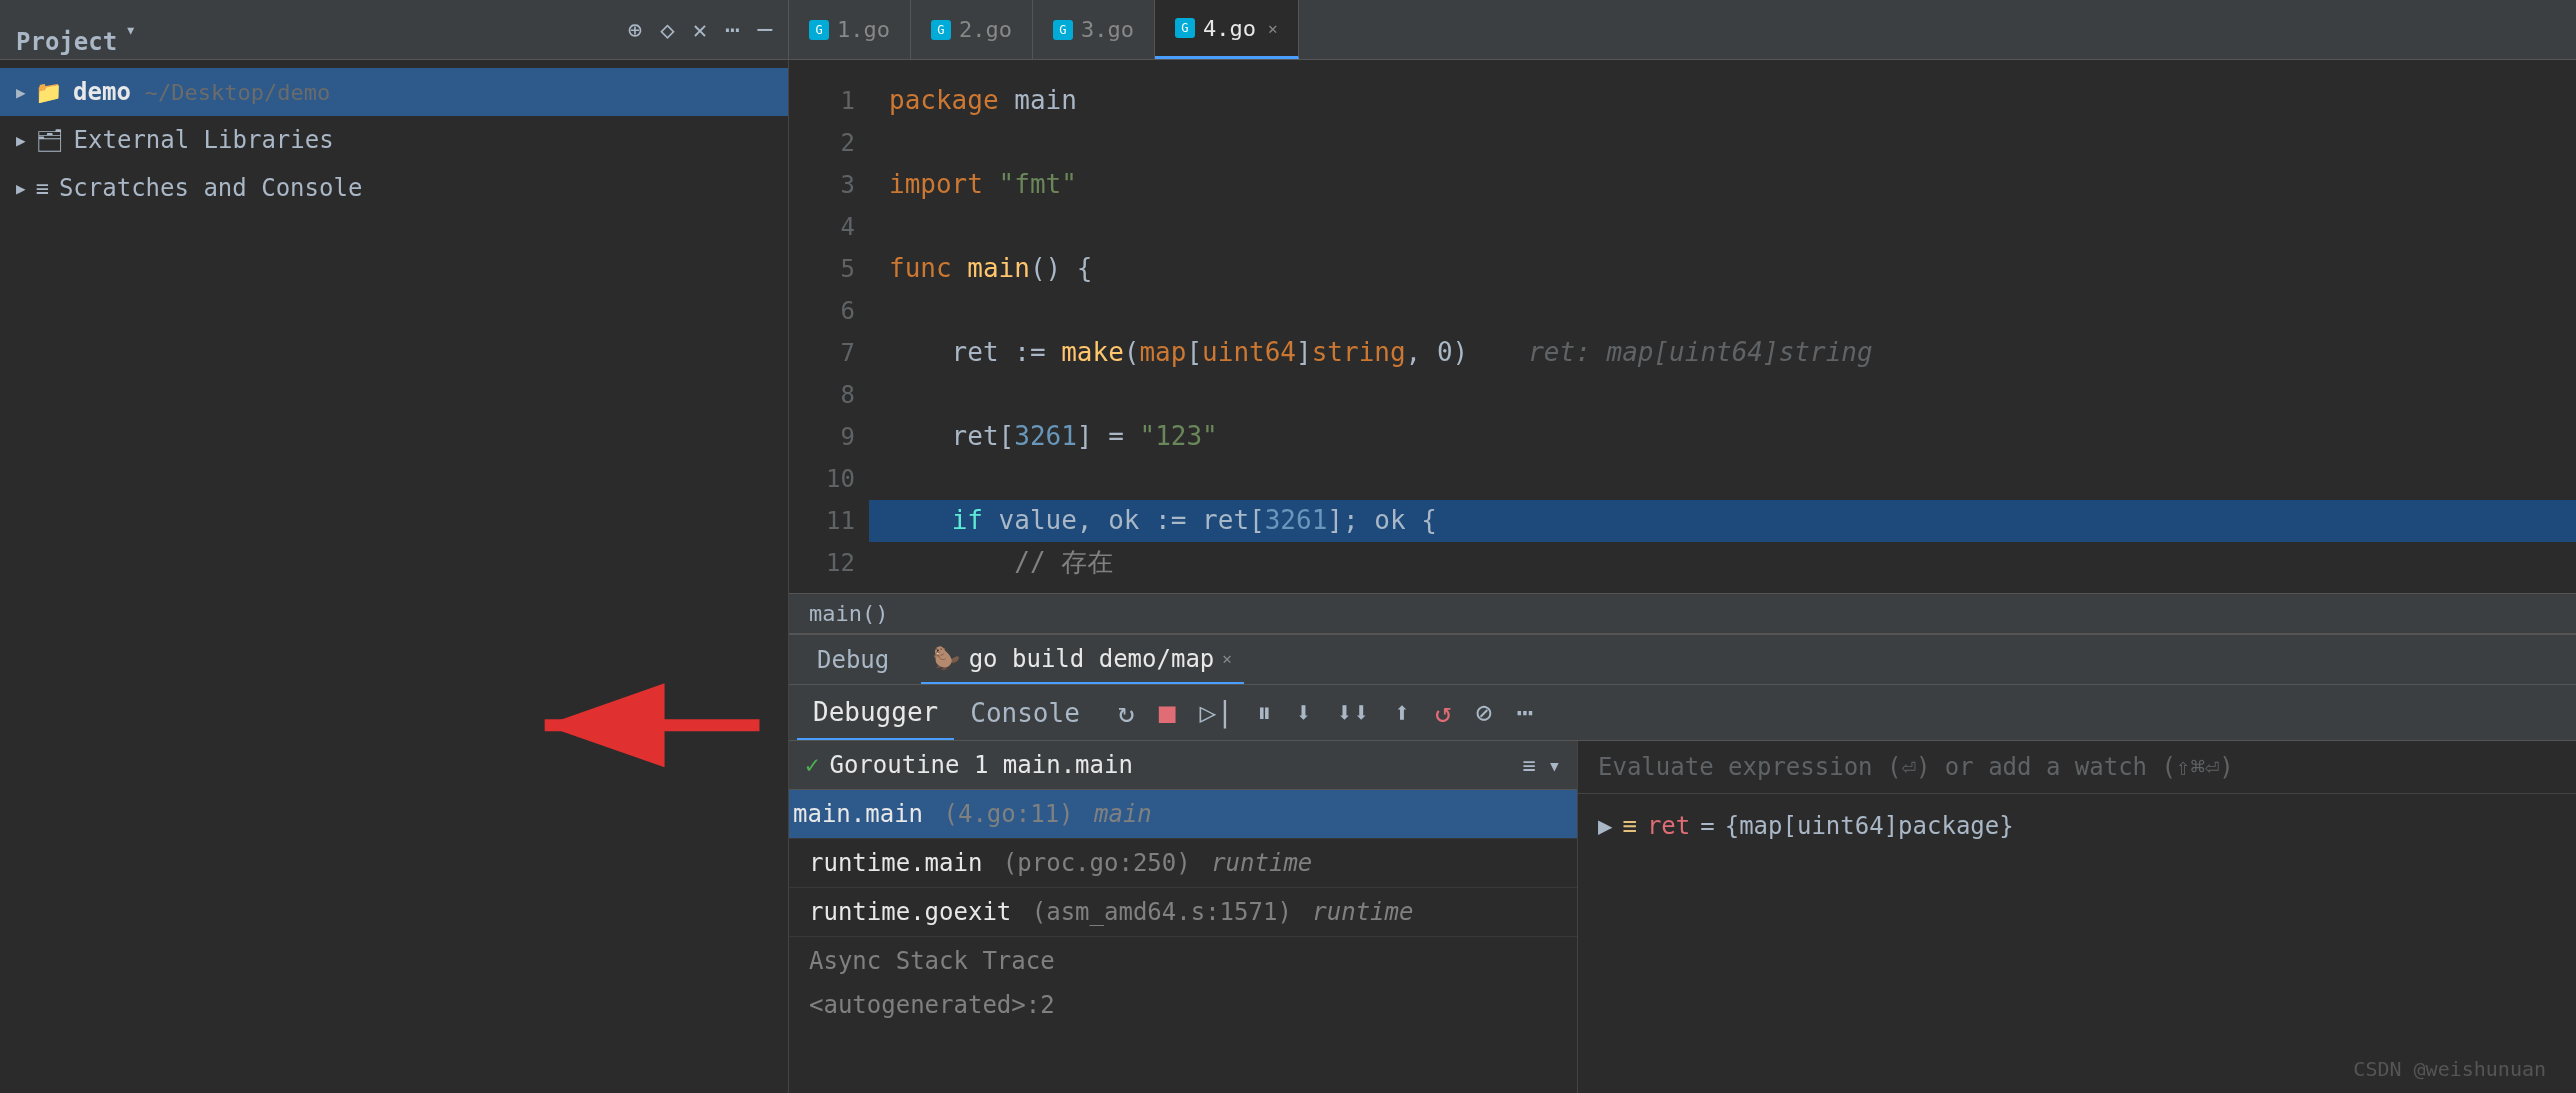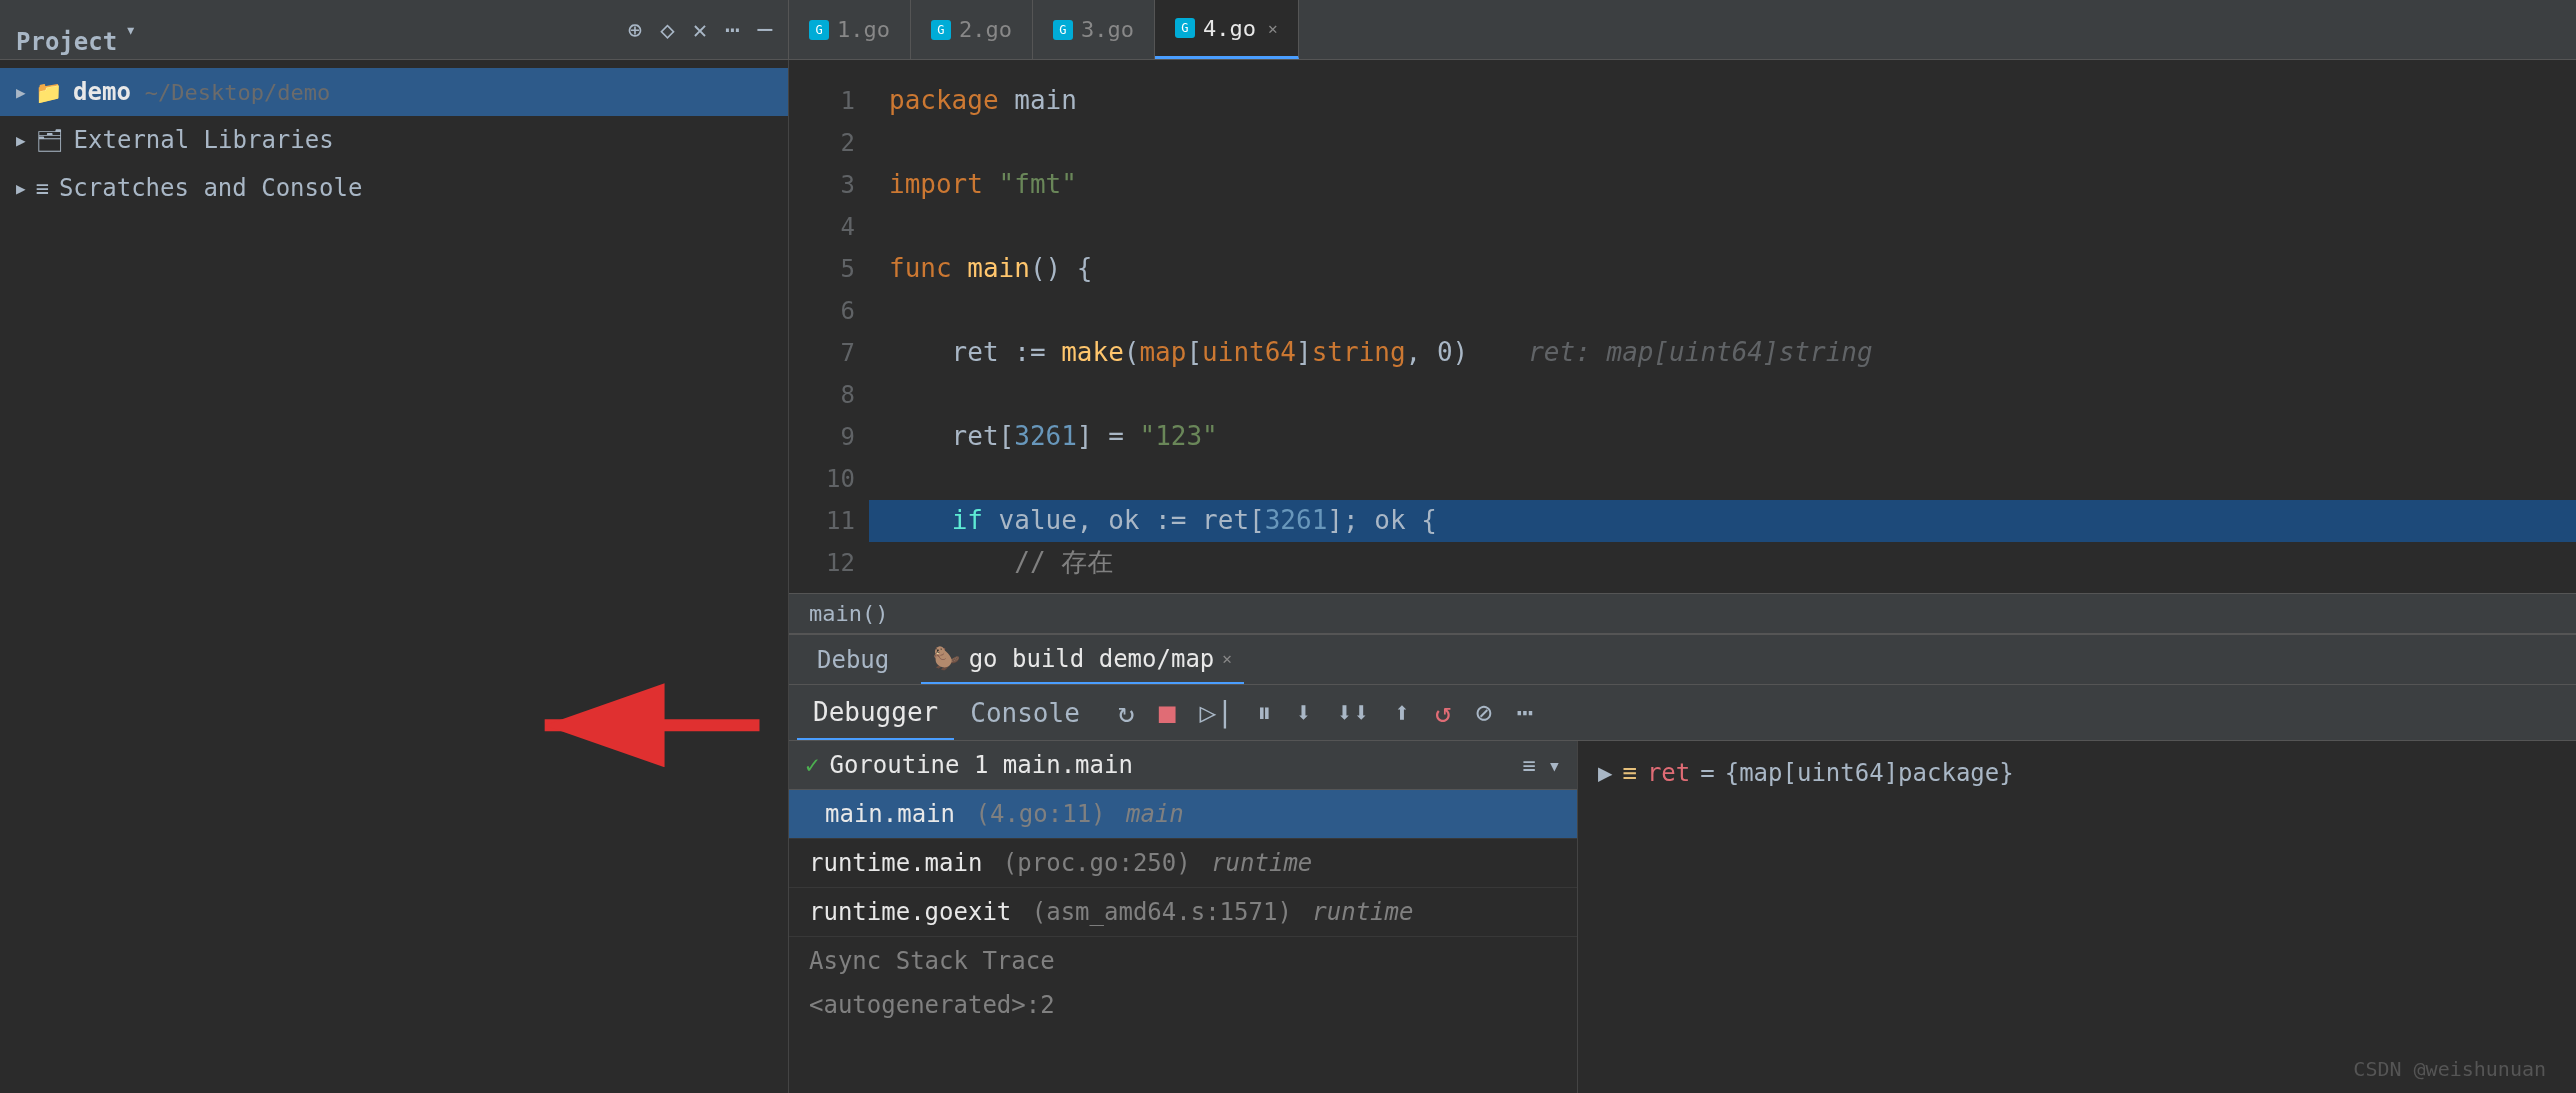--- a/index.html
+++ b/index.html
@@ -251,21 +251,21 @@
 
             <div style="display:flex; align-items:center; padding:10px 16px; background:#3c3f41; border-bottom:1px solid #555; font-size:24px; gap:10px;">
               <span style="color:#4caf50;">✓</span>
               <span style="color:#e8e8e8;">Goroutine 1 main.main</span>
               <div style="margin-left:auto; display:flex; gap:12px; align-items:center;">
                 <span style="color:#a9b7c6; font-size:22px;">≡</span>
                 <span style="color:#a9b7c6; font-size:22px;">▾</span>
               </div>
             </div>
 
-            <div style="padding:10px 36px; font-size:24px; border-bottom:1px solid #383838; cursor:pointer; background:#2d5a8a;">
+            <div style="padding:10px 4px; font-size:24px; border-bottom:1px solid #383838; cursor:pointer; background:#2d5a8a;">
               <span style="color:#e8e8e8;">main.main</span>
               <span style="color:#808080; margin-left:6px;">(4.go:11)</span>
               <span style="color:#808080; font-style:italic; margin-left:6px;">main</span>
             </div>
             <div style="padding:10px 20px; font-size:24px; border-bottom:1px solid #383838; cursor:pointer; background:#2b2b2b;">
               <span style="color:#e8e8e8;">runtime.main</span>
               <span style="color:#808080; margin-left:6px;">(proc.go:250)</span>
               <span style="color:#808080; font-style:italic; margin-left:6px;">runtime</span>
             </div>
             <div style="padding:10px 20px; font-size:24px; border-bottom:1px solid #383838; cursor:pointer; background:#2b2b2b;">
@@ -278,20 +278,23 @@
               <span>Async Stack Trace</span>
             </div>
             <div style="padding:6px 20px; font-size:24px; color:#808080;">
               <span>&lt;autogenerated&gt;:2</span>
             </div>
 
           </div>
 
           <div style="flex:1; display:flex; flex-direction:column; overflow:hidden;">
 
+            <div style="padding:12px 20px; background:#2b2b2b; border-bottom:1px solid #444; font-size:24px; color:#606366; font-family:monospace;">
+              <span>Evaluate expression (⏎) or add a watch (⇧⌘⏎)</span>
+            </div>
 
             <div style="flex:1; padding:10px 20px; overflow-y:auto;">
               <div style="display:flex; align-items:center; gap:10px; padding:8px 0; font-size:24px;">
                 <span style="color:#a9b7c6;">▶</span>
                 <span style="color:#e6c07b;">≡</span>
                 <span style="color:#e06c75;">ret</span>
                 <span style="color:#a9b7c6;"> = </span>
                 <span style="color:#a9b7c6;">{map[uint64]package}</span>
               </div>
             </div>

